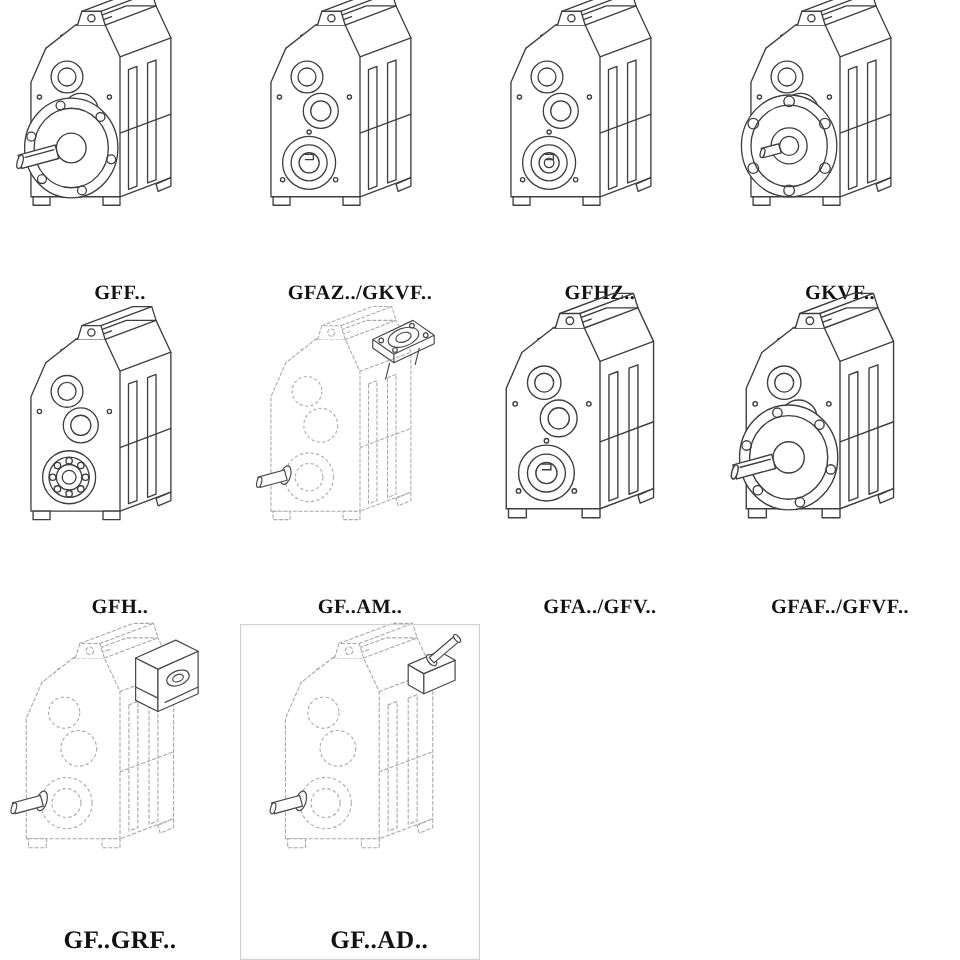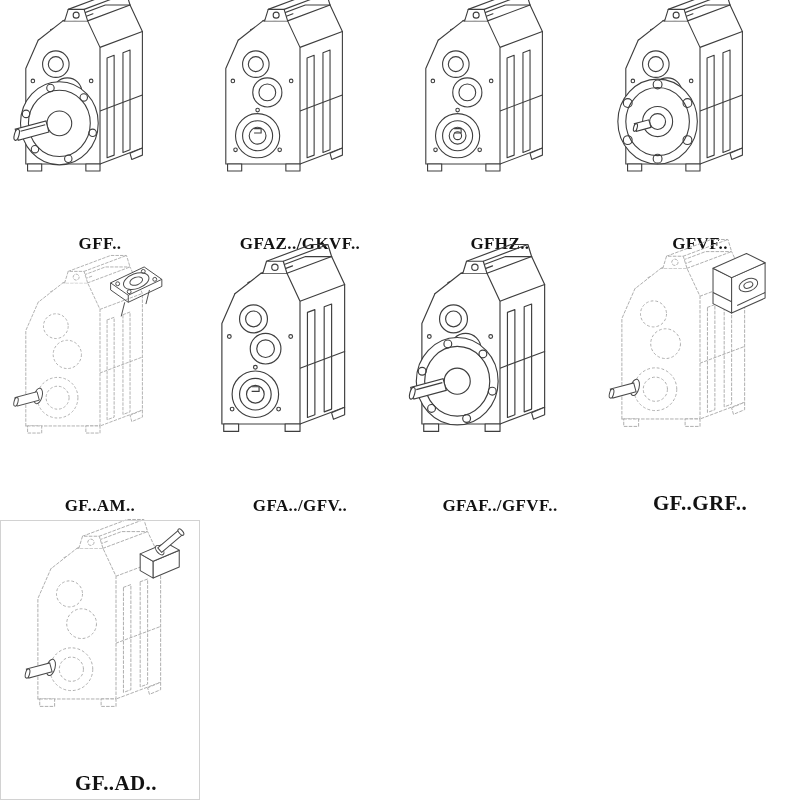--- a/index.html
+++ b/index.html
@@ -200,23 +200,31 @@
     </svg>
     <figcaption class="model-label">GFHZ..</figcaption>
   </figure>
 
   <figure class="cell">
     <svg class="drawing" viewBox="0 0 200 240">
       <use href="#g-housing" class="ink"></use>
       <use href="#g-upper-circles" class="ink"></use>
       <use href="#g-flange-frontal" class="ink"></use>
     </svg>
-    <figcaption class="model-label">GFVF..</figcaption>
-  </figure>
-
+    <figcaption class="model-label">GKVF..</figcaption>
+  </figure>
+
+  <figure class="cell">
+    <svg class="drawing" viewBox="0 0 200 240">
+      <use href="#g-housing" class="ink"></use>
+      <use href="#g-upper-circles" class="ink"></use>
+      <use href="#g-output-bearing" class="ink"></use>
+    </svg>
+    <figcaption class="model-label">GFH..</figcaption>
+  </figure>
 
 
   <figure class="cell">
     <svg class="drawing" viewBox="0 0 200 240">
       <use href="#g-housing" class="faint"></use>
       <use href="#g-dash-circles" class="faint"></use>
       <use href="#g-small-shaft" class="ink2"></use>
       <use href="#g-adapter" class="ink2"></use>
     </svg>
     <figcaption class="model-label">GF..AM..</figcaption>

